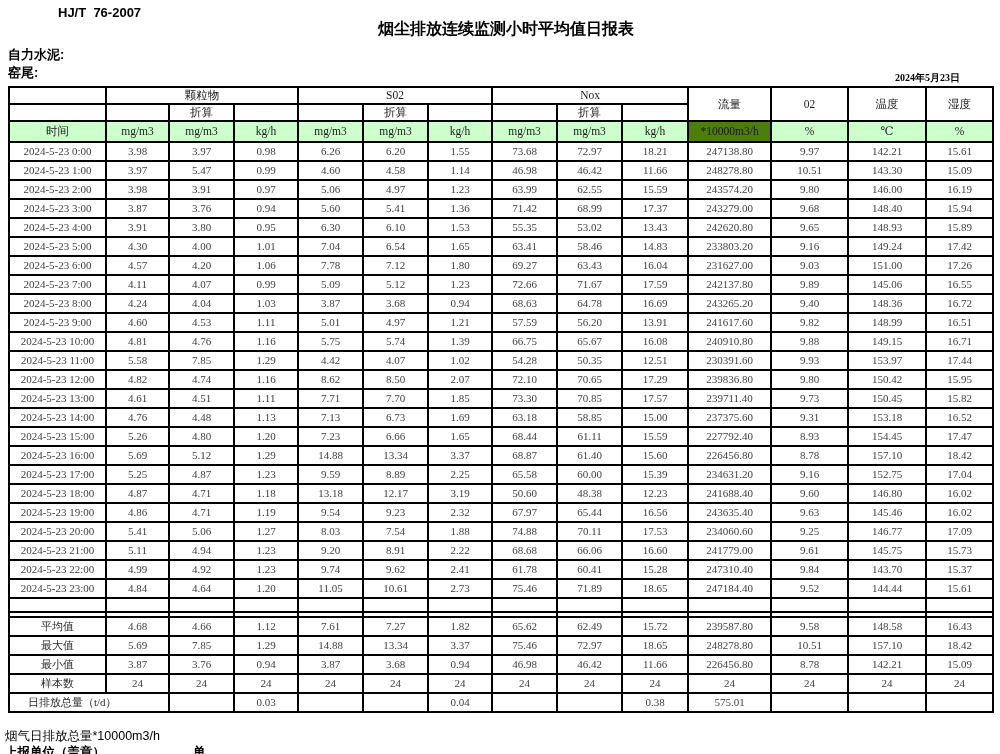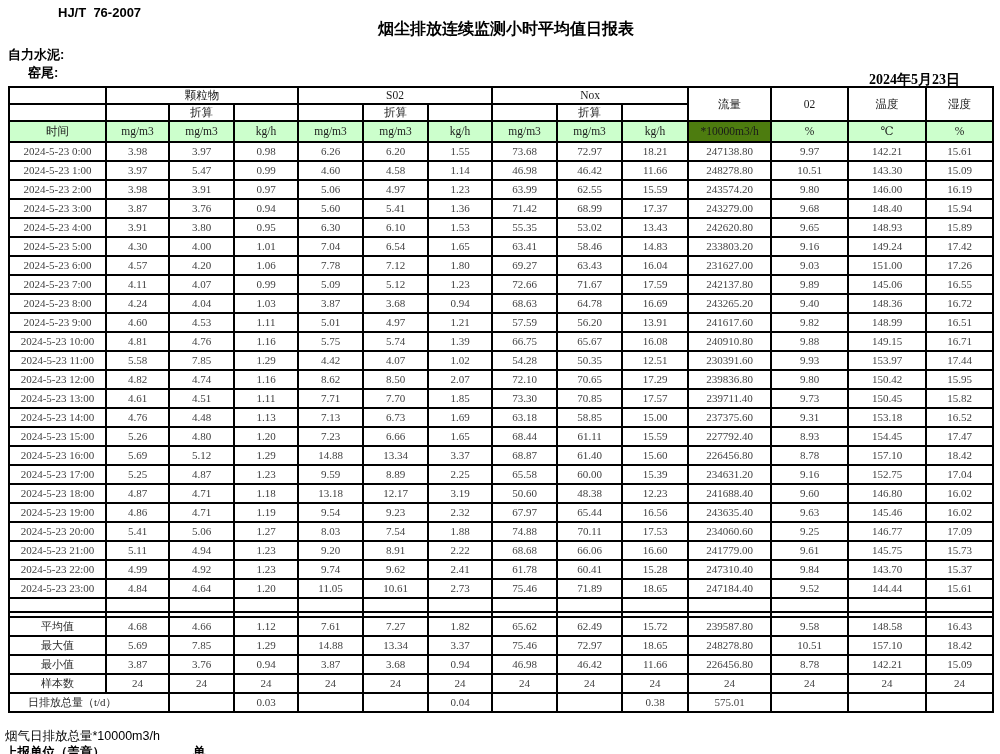--- a/index.html
+++ b/index.html
@@ -8,22 +8,22 @@
     font-family:"Liberation Serif","DejaVu Serif",serif;color:#000;
     overflow:hidden;
   }
   .hdr-std{position:absolute;left:30px;top:5px;font-size:13px;font-weight:bold;
     font-family:"Liberation Sans","DejaVu Sans",sans-serif;white-space:pre;padding-left:28px;}
   .hdr-title{position:absolute;left:6px;top:19px;width:1000px;text-align:center;
     font-size:16px;font-weight:bold;font-family:Liberation Sans, sans-serif;}
   .hdr-company{position:absolute;left:8px;top:46px;font-size:13px;font-weight:bold;
     font-family:"Liberation Sans","DejaVu Sans",sans-serif;}
   .hdr-kiln{position:absolute;left:8px;top:64px;font-size:13px;font-weight:bold;
-    font-family:"Liberation Sans","DejaVu Sans",sans-serif;margin-left:20px;}
-  .hdr-date{position:absolute;right:40px;top:71px;font-size:14px;font-weight:bold;margin-left:16px;}
+    font-family:"Liberation Sans","DejaVu Sans",sans-serif;}
+  .hdr-date{position:absolute;right:40px;top:71px;font-size:10px;font-weight:bold;margin-left:16px;}
 
   table.rpt{
     position:absolute;left:8px;top:86px;width:984px;
     border-collapse:collapse;table-layout:fixed;
   }
   .rpt td{
     border:2px solid #000;text-align:center;vertical-align:middle;
     font-size:11px;color:#3f3f3f;height:17px;line-height:13px;
     padding:0;overflow:hidden;white-space:nowrap;
   }

